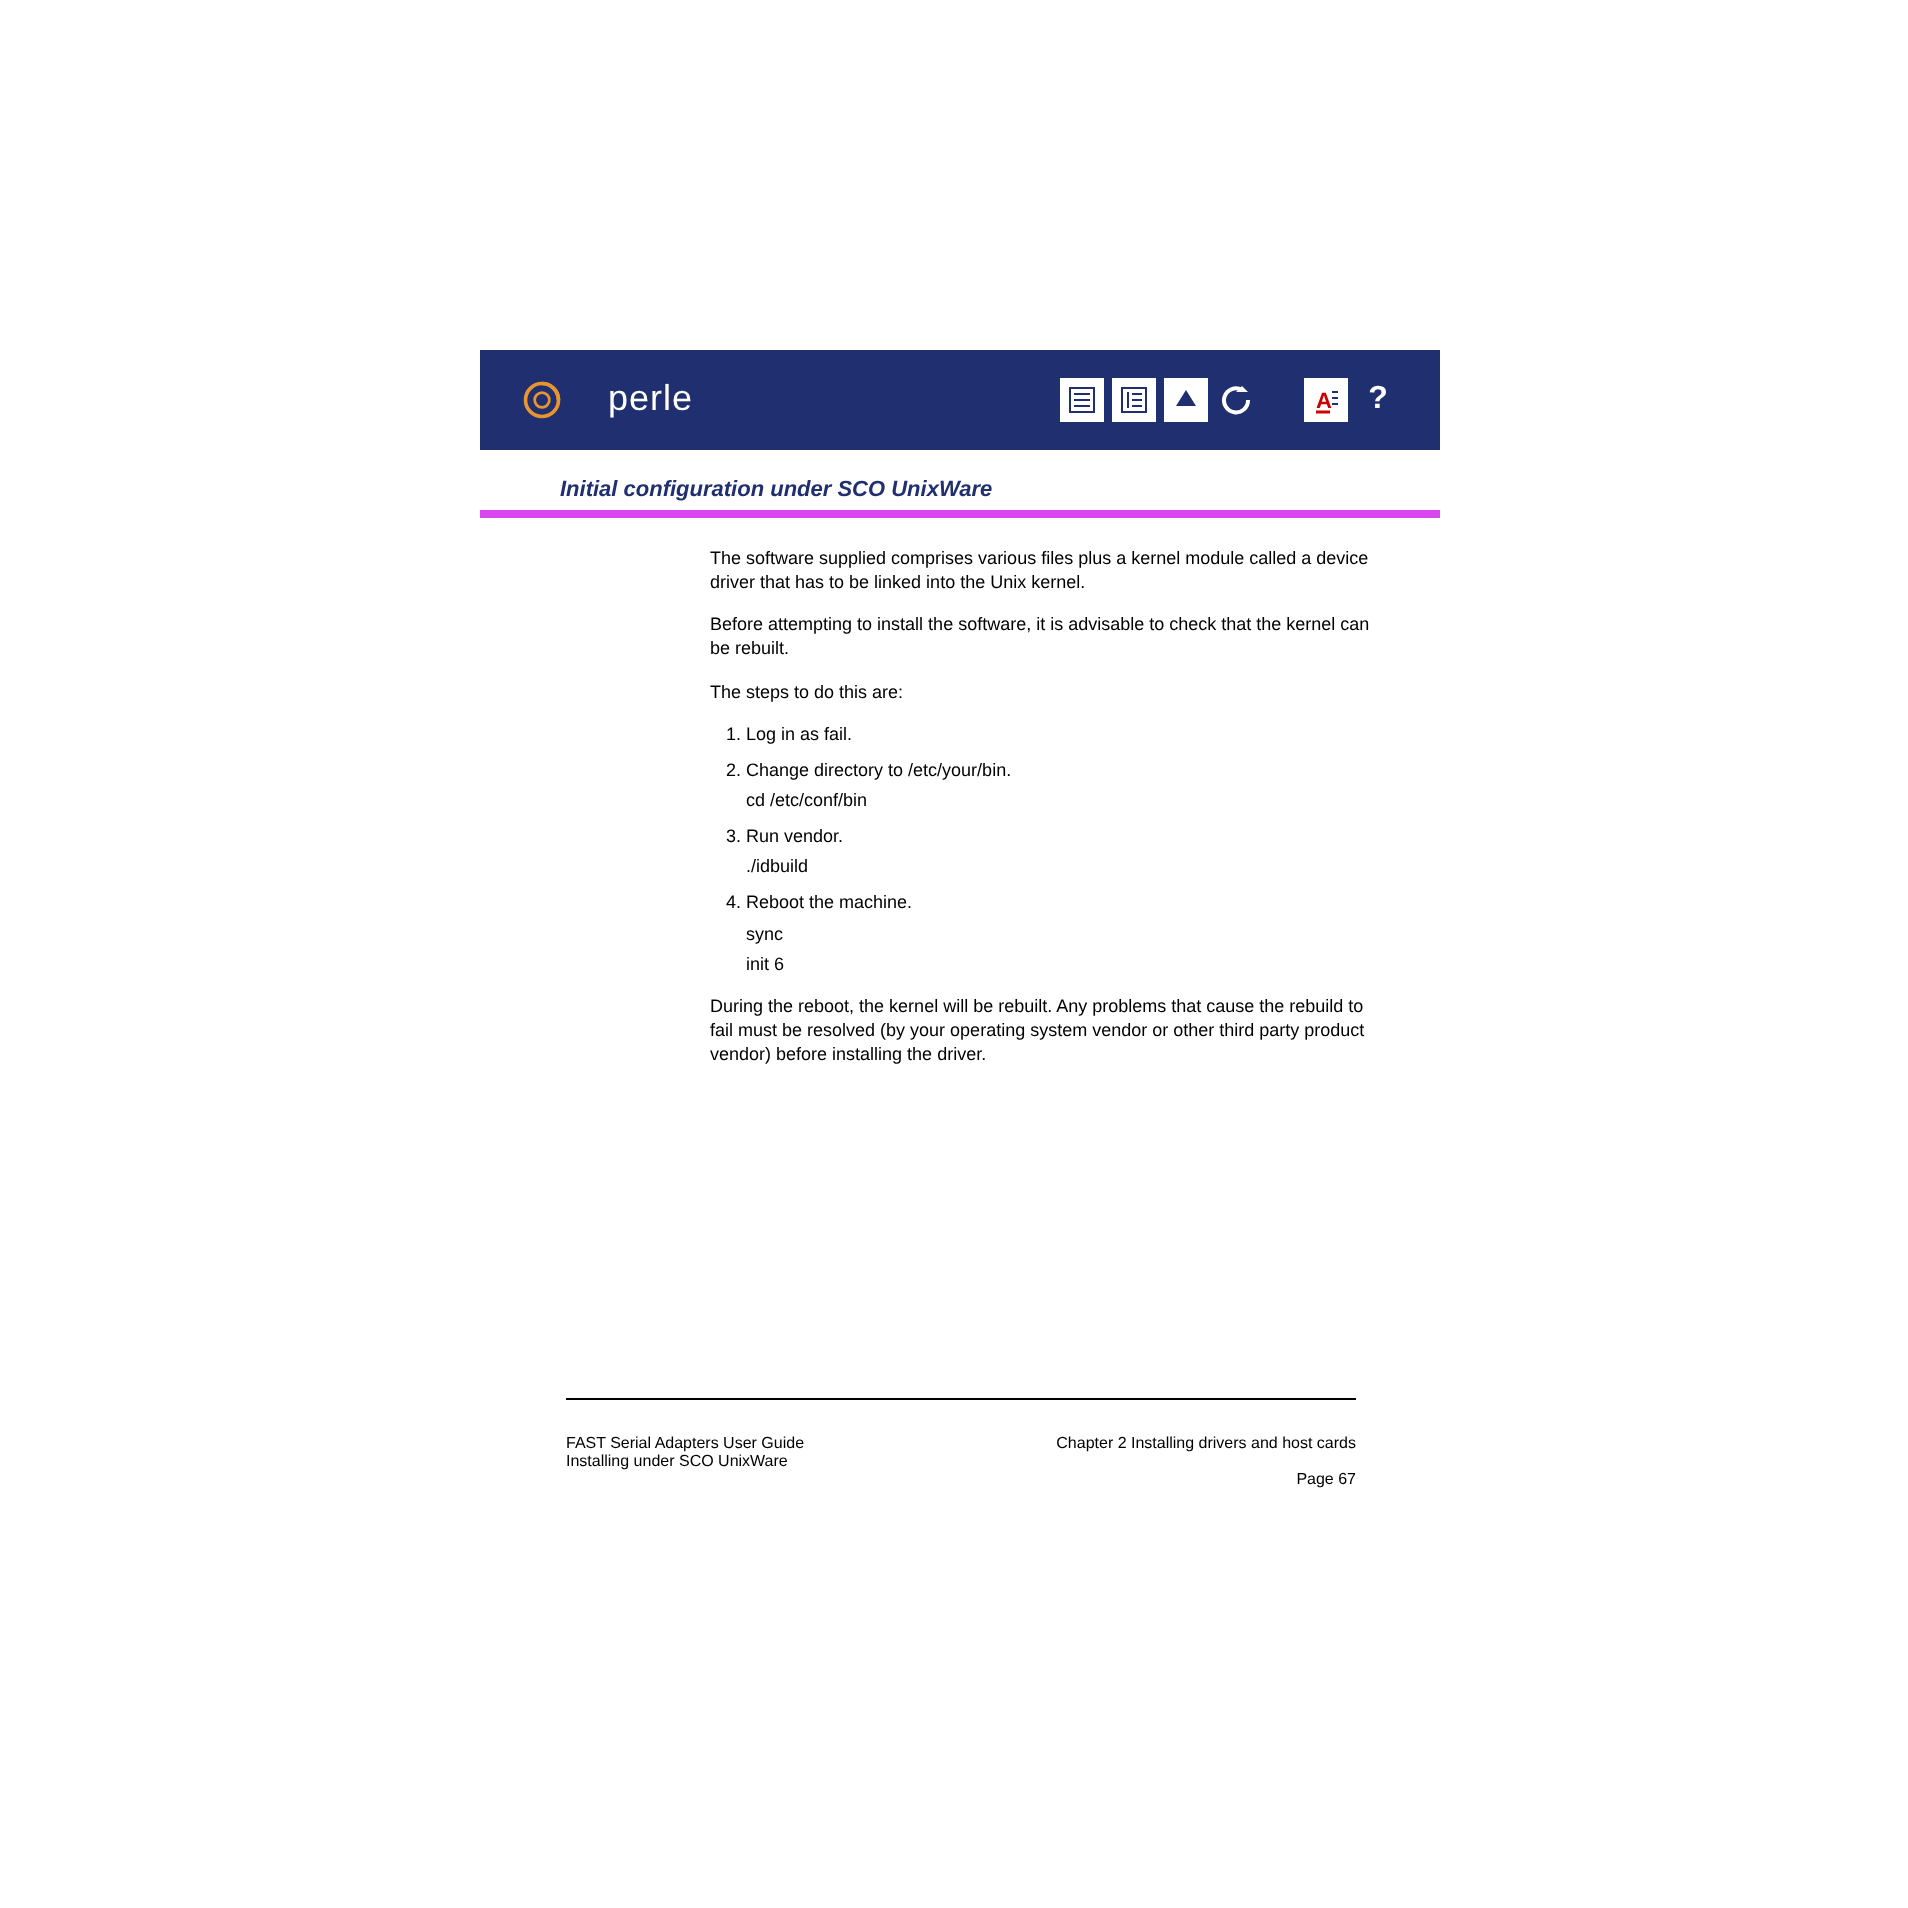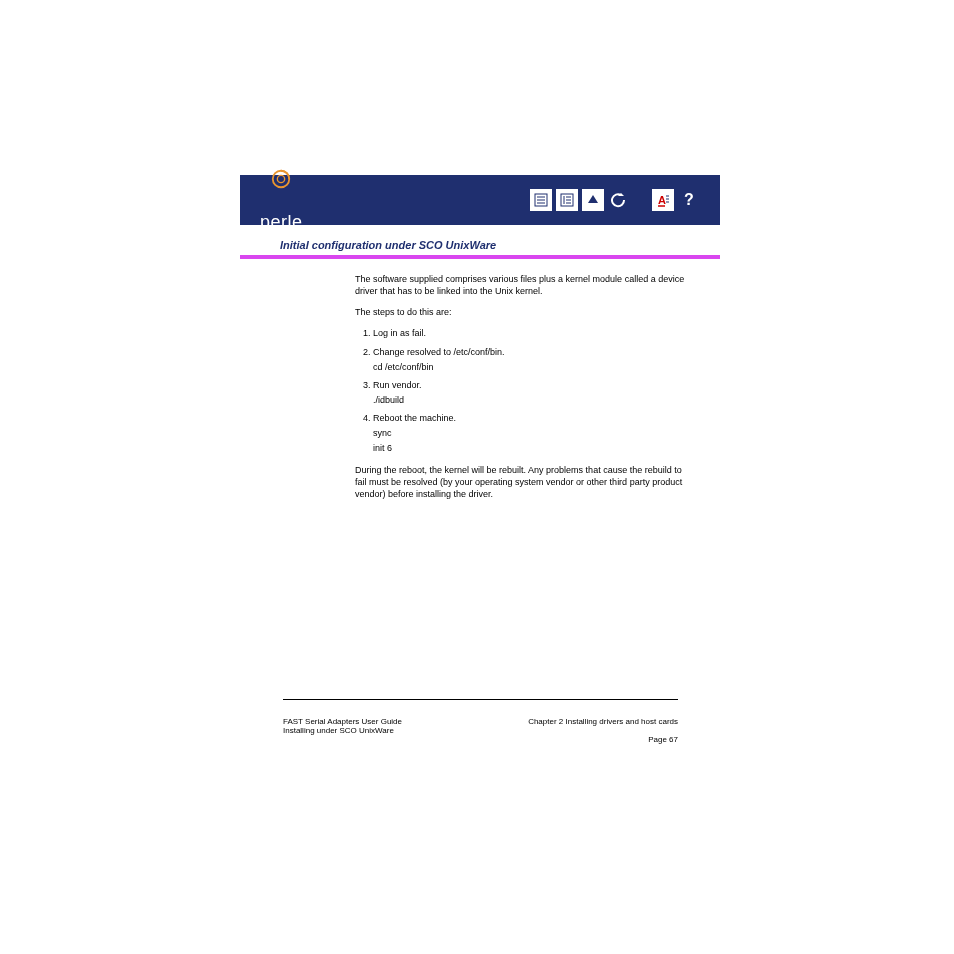--- a/index.html
+++ b/index.html
@@ -22,23 +22,21 @@
     height: 50px;
     width: 100%;
     display: flex;
     align-items: center;
     justify-content: space-between;
     box-sizing: border-box;
     padding: 0 20px 0 20px;
   }
   .logo {
     display: flex;
-    align-items: center;
     gap: 22px;
-    flex-direction: column;
   }
   .logo-circle {
     width: 22px;
     height: 22px;
     position: relative;
   }
   .logo-text {
     color: #fff;
     font-size: 18px;
     letter-spacing: 0.5px;
@@ -167,25 +165,26 @@
           </svg>
       </div>
       <div class="nav-icon" style="background:#1f2f6f;color:#fff;font-size:16px;">?</div>
     </div>
   </div>
 
   <div class="section-title">Initial configuration under SCO UnixWare</div>
 
   <div class="content">
     <p>The software supplied comprises various files plus a kernel module called a device driver that has to be linked into the Unix kernel.</p>
+    <p>Before attempting to install the software, it is advisable to check that the kernel can be rebuilt.</p>
     <p>The steps to do this are:</p>
     <ol>
       <li><span>Log in as fail.</span></li>
       <li>
-        <span>Change resolved to /etc/conf/bin.</span>
+        <span>Change directory to /etc/your/bin.</span>
         <span class="cmd">cd /etc/conf/bin</span>
       </li>
       <li>
         <span>Run vendor.</span>
         <span class="cmd">./idbuild</span>
       </li>
       <li>
         <span>Reboot the machine.</span>
         <span class="cmd">sync</span>
         <span class="cmd">init 6</span>

